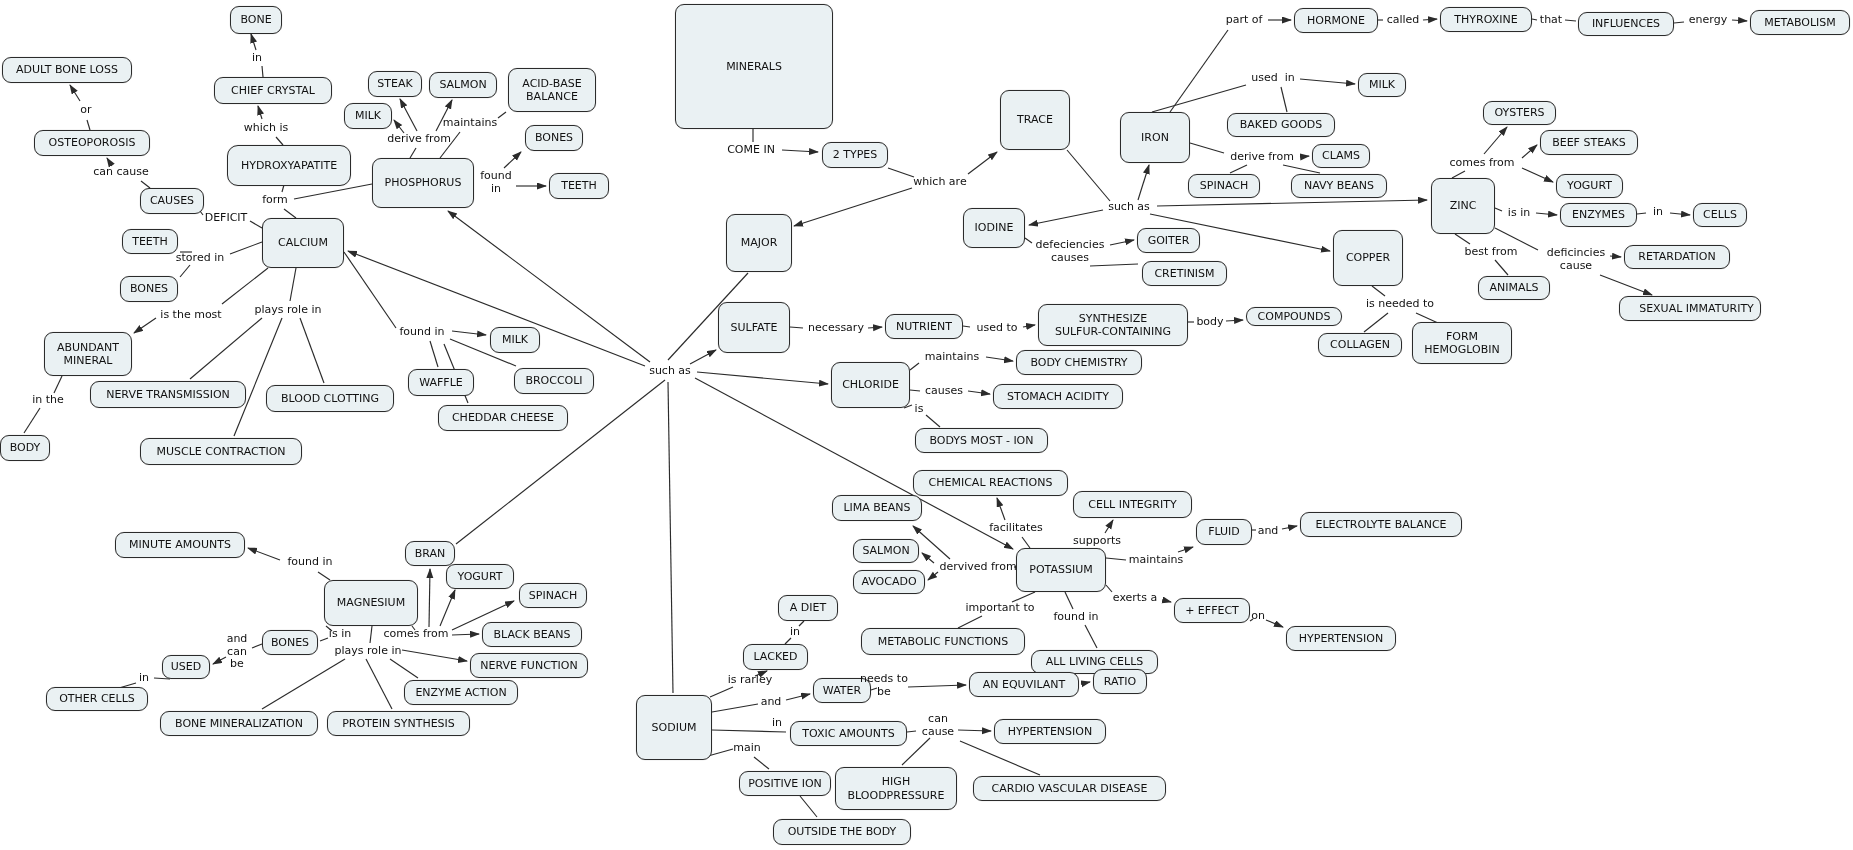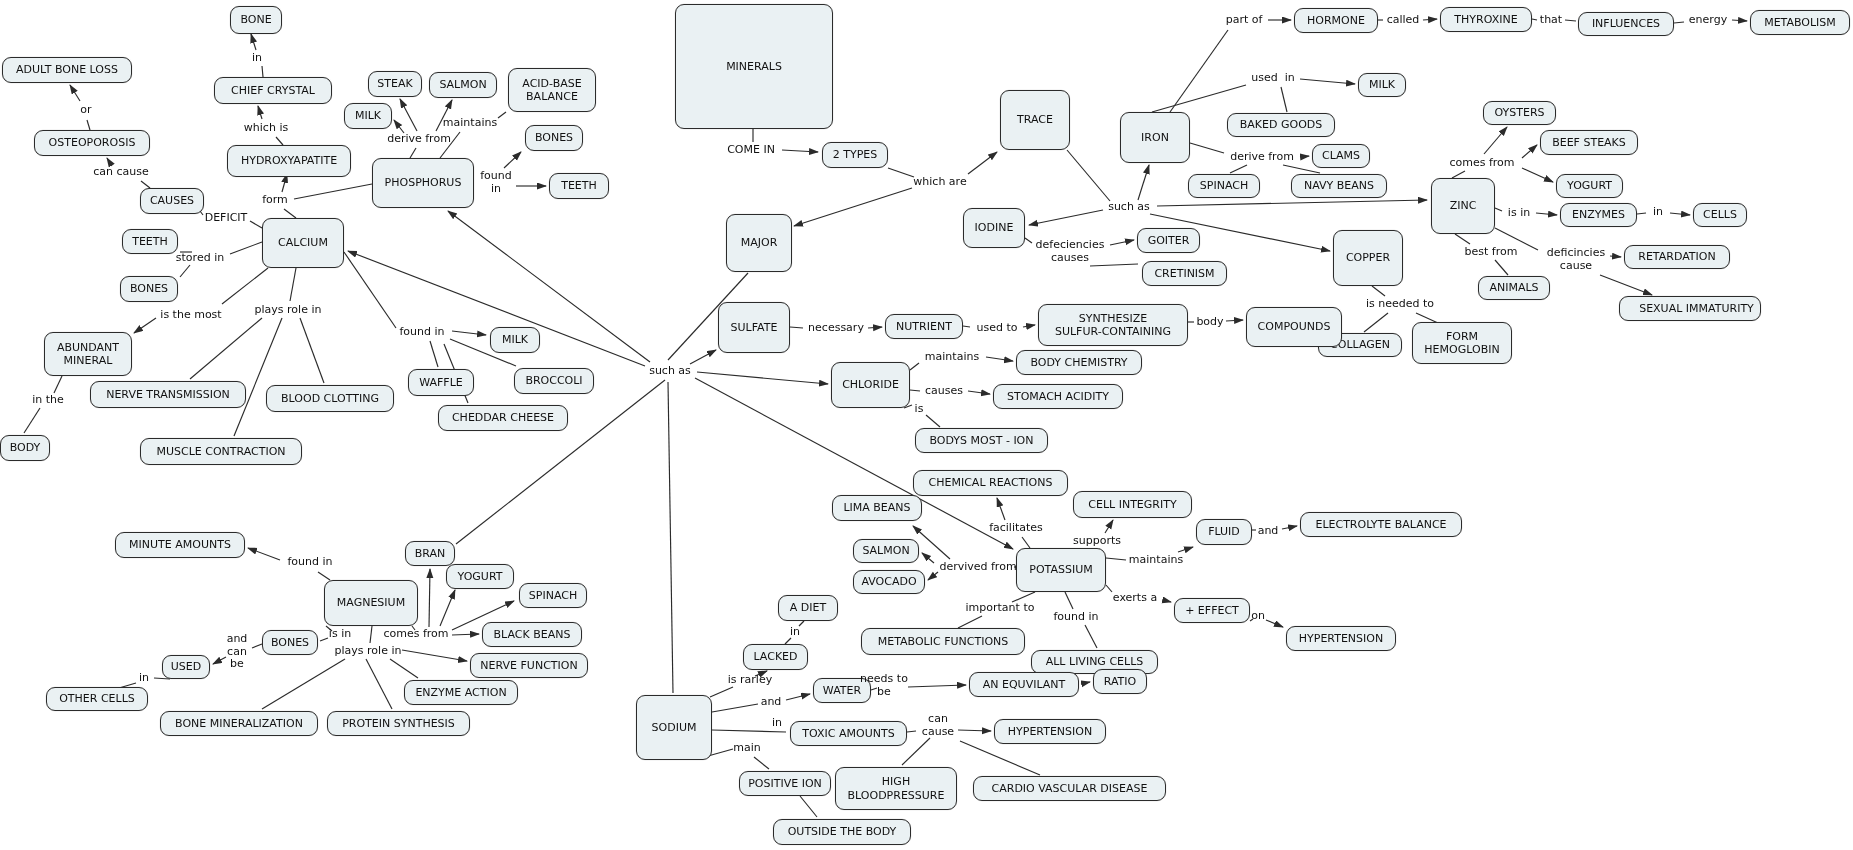--- a/index.html
+++ b/index.html
@@ -178,21 +178,21 @@
       <line x1="960" y1="741" x2="1040" y2="775" stroke="#2b2b2b" stroke-width="1.15"></line>
       <line x1="708" y1="756" x2="733" y2="749" stroke="#2b2b2b" stroke-width="1.15"></line>
       <line x1="754" y1="757" x2="769" y2="769" stroke="#2b2b2b" stroke-width="1.15"></line>
       <line x1="800" y1="796" x2="817" y2="817" stroke="#2b2b2b" stroke-width="1.15"></line>
     </svg>
 <div class="node" style="left: 2px; top: 57px; width: 130px; height: 26px;">ADULT BONE LOSS</div>
     <div class="node" style="left: 34px; top: 130px; width: 116px; height: 26px;">OSTEOPOROSIS</div>
     <div class="node" style="left: 140px; top: 188px; width: 64px; height: 26px;">CAUSES</div>
     <div class="node" style="left: 230px; top: 6px; width: 52px; height: 28px;">BONE</div>
     <div class="node" style="left: 214px; top: 77px; width: 118px; height: 27px;">CHIEF CRYSTAL</div>
-    <div class="node" style="left: 227px; top: 145px; width: 124px; height: 32px;">HYDROXYAPATITE</div>
+    <div class="node" style="left: 227px; top: 145px; width: 124px; height: 41px; border-radius: 11px;">HYDROXYAPATITE</div>
     <div class="node" style="left: 344px; top: 103px; width: 48px; height: 26px;">MILK</div>
     <div class="node" style="left: 368px; top: 71px; width: 54px; height: 26px;">STEAK</div>
     <div class="node" style="left: 429px; top: 72px; width: 68px; height: 26px;">SALMON</div>
     <div class="node" style="left: 508px; top: 68px; width: 88px; height: 44px;">ACID-BASE
 BALANCE</div>
     <div class="node" style="left: 525px; top: 125px; width: 58px; height: 26px;">BONES</div>
     <div class="node" style="left: 549px; top: 173px; width: 60px; height: 26px;">TEETH</div>
     <div class="node" style="left: 372px; top: 158px; width: 102px; height: 50px;">PHOSPHORUS</div>
     <div class="node" style="left: 262px; top: 218px; width: 82px; height: 50px;">CALCIUM</div>
     <div class="node" style="left: 122px; top: 229px; width: 56px; height: 25px;">TEETH</div>
@@ -234,21 +234,21 @@
     <div class="node" style="left: 1478px; top: 276px; width: 72px; height: 24px;">ANIMALS</div>
     <div class="node" style="left: 1619px; top: 296px; width: 142px; height: 25px; padding-left: 16px;">SEXUAL IMMATURITY</div>
     <div class="node" style="left: 1333px; top: 230px; width: 70px; height: 56px;">COPPER</div>
     <div class="node" style="left: 1318px; top: 333px; width: 84px; height: 24px;">COLLAGEN</div>
     <div class="node" style="left: 1412px; top: 322px; width: 100px; height: 42px;">FORM
 HEMOGLOBIN</div>
     <div class="node" style="left: 718px; top: 302px; width: 72px; height: 51px;">SULFATE</div>
     <div class="node" style="left: 885px; top: 314px; width: 78px; height: 25px;">NUTRIENT</div>
     <div class="node" style="left: 1038px; top: 304px; width: 150px; height: 42px;">SYNTHESIZE
 SULFUR-CONTAINING</div>
-    <div class="node" style="left: 1246px; top: 307px; width: 96px; height: 40px;">COMPOUNDS</div>
+    <div class="node" style="left: 1246px; top: 307px; width: 96px; height: 19px;">COMPOUNDS</div>
     <div class="node" style="left: 831px; top: 362px; width: 79px; height: 46px; text-align: center;">CHLORIDE</div>
     <div class="node" style="left: 1016px; top: 350px; width: 126px; height: 25px;">BODY CHEMISTRY</div>
     <div class="node" style="left: 993px; top: 384px; width: 130px; height: 25px;">STOMACH ACIDITY</div>
     <div class="node" style="left: 915px; top: 428px; width: 133px; height: 25px;">BODYS MOST - ION</div>
     <div class="node" style="left: 913px; top: 470px; width: 155px; height: 26px;">CHEMICAL REACTIONS</div>
     <div class="node" style="left: 1073px; top: 491px; width: 119px; height: 27px;">CELL INTEGRITY</div>
     <div class="node" style="left: 832px; top: 495px; width: 90px; height: 26px;">LIMA BEANS</div>
     <div class="node" style="left: 853px; top: 539px; width: 66px; height: 24px;">SALMON</div>
     <div class="node" style="left: 853px; top: 570px; width: 72px; height: 24px;">AVOCADO</div>
     <div class="node" style="left: 1016px; top: 548px; width: 90px; height: 44px;">POTASSIUM</div>

